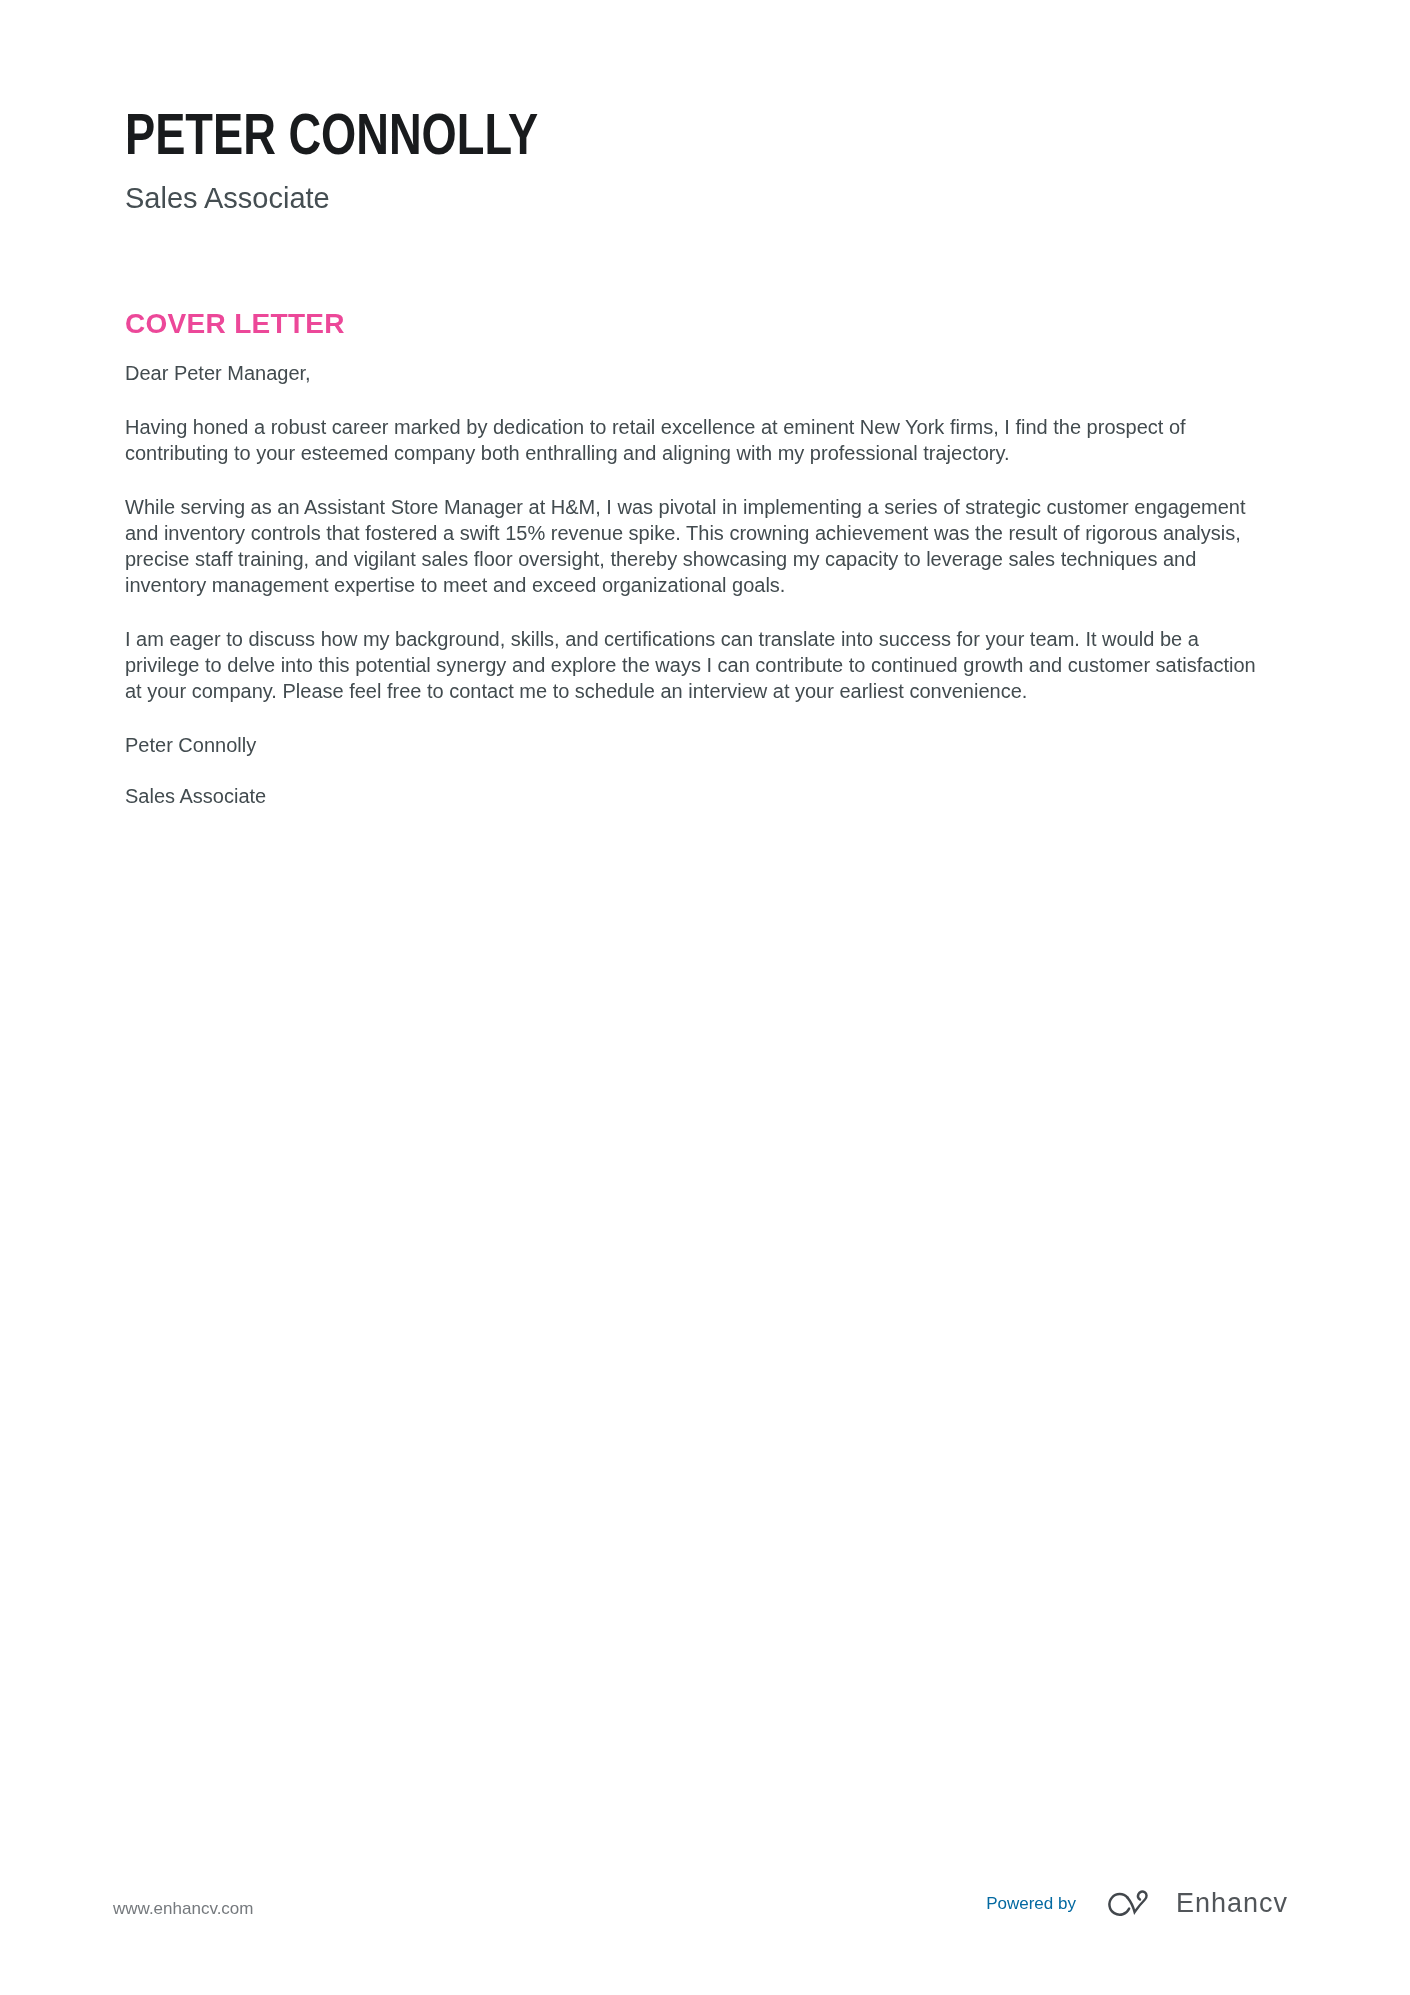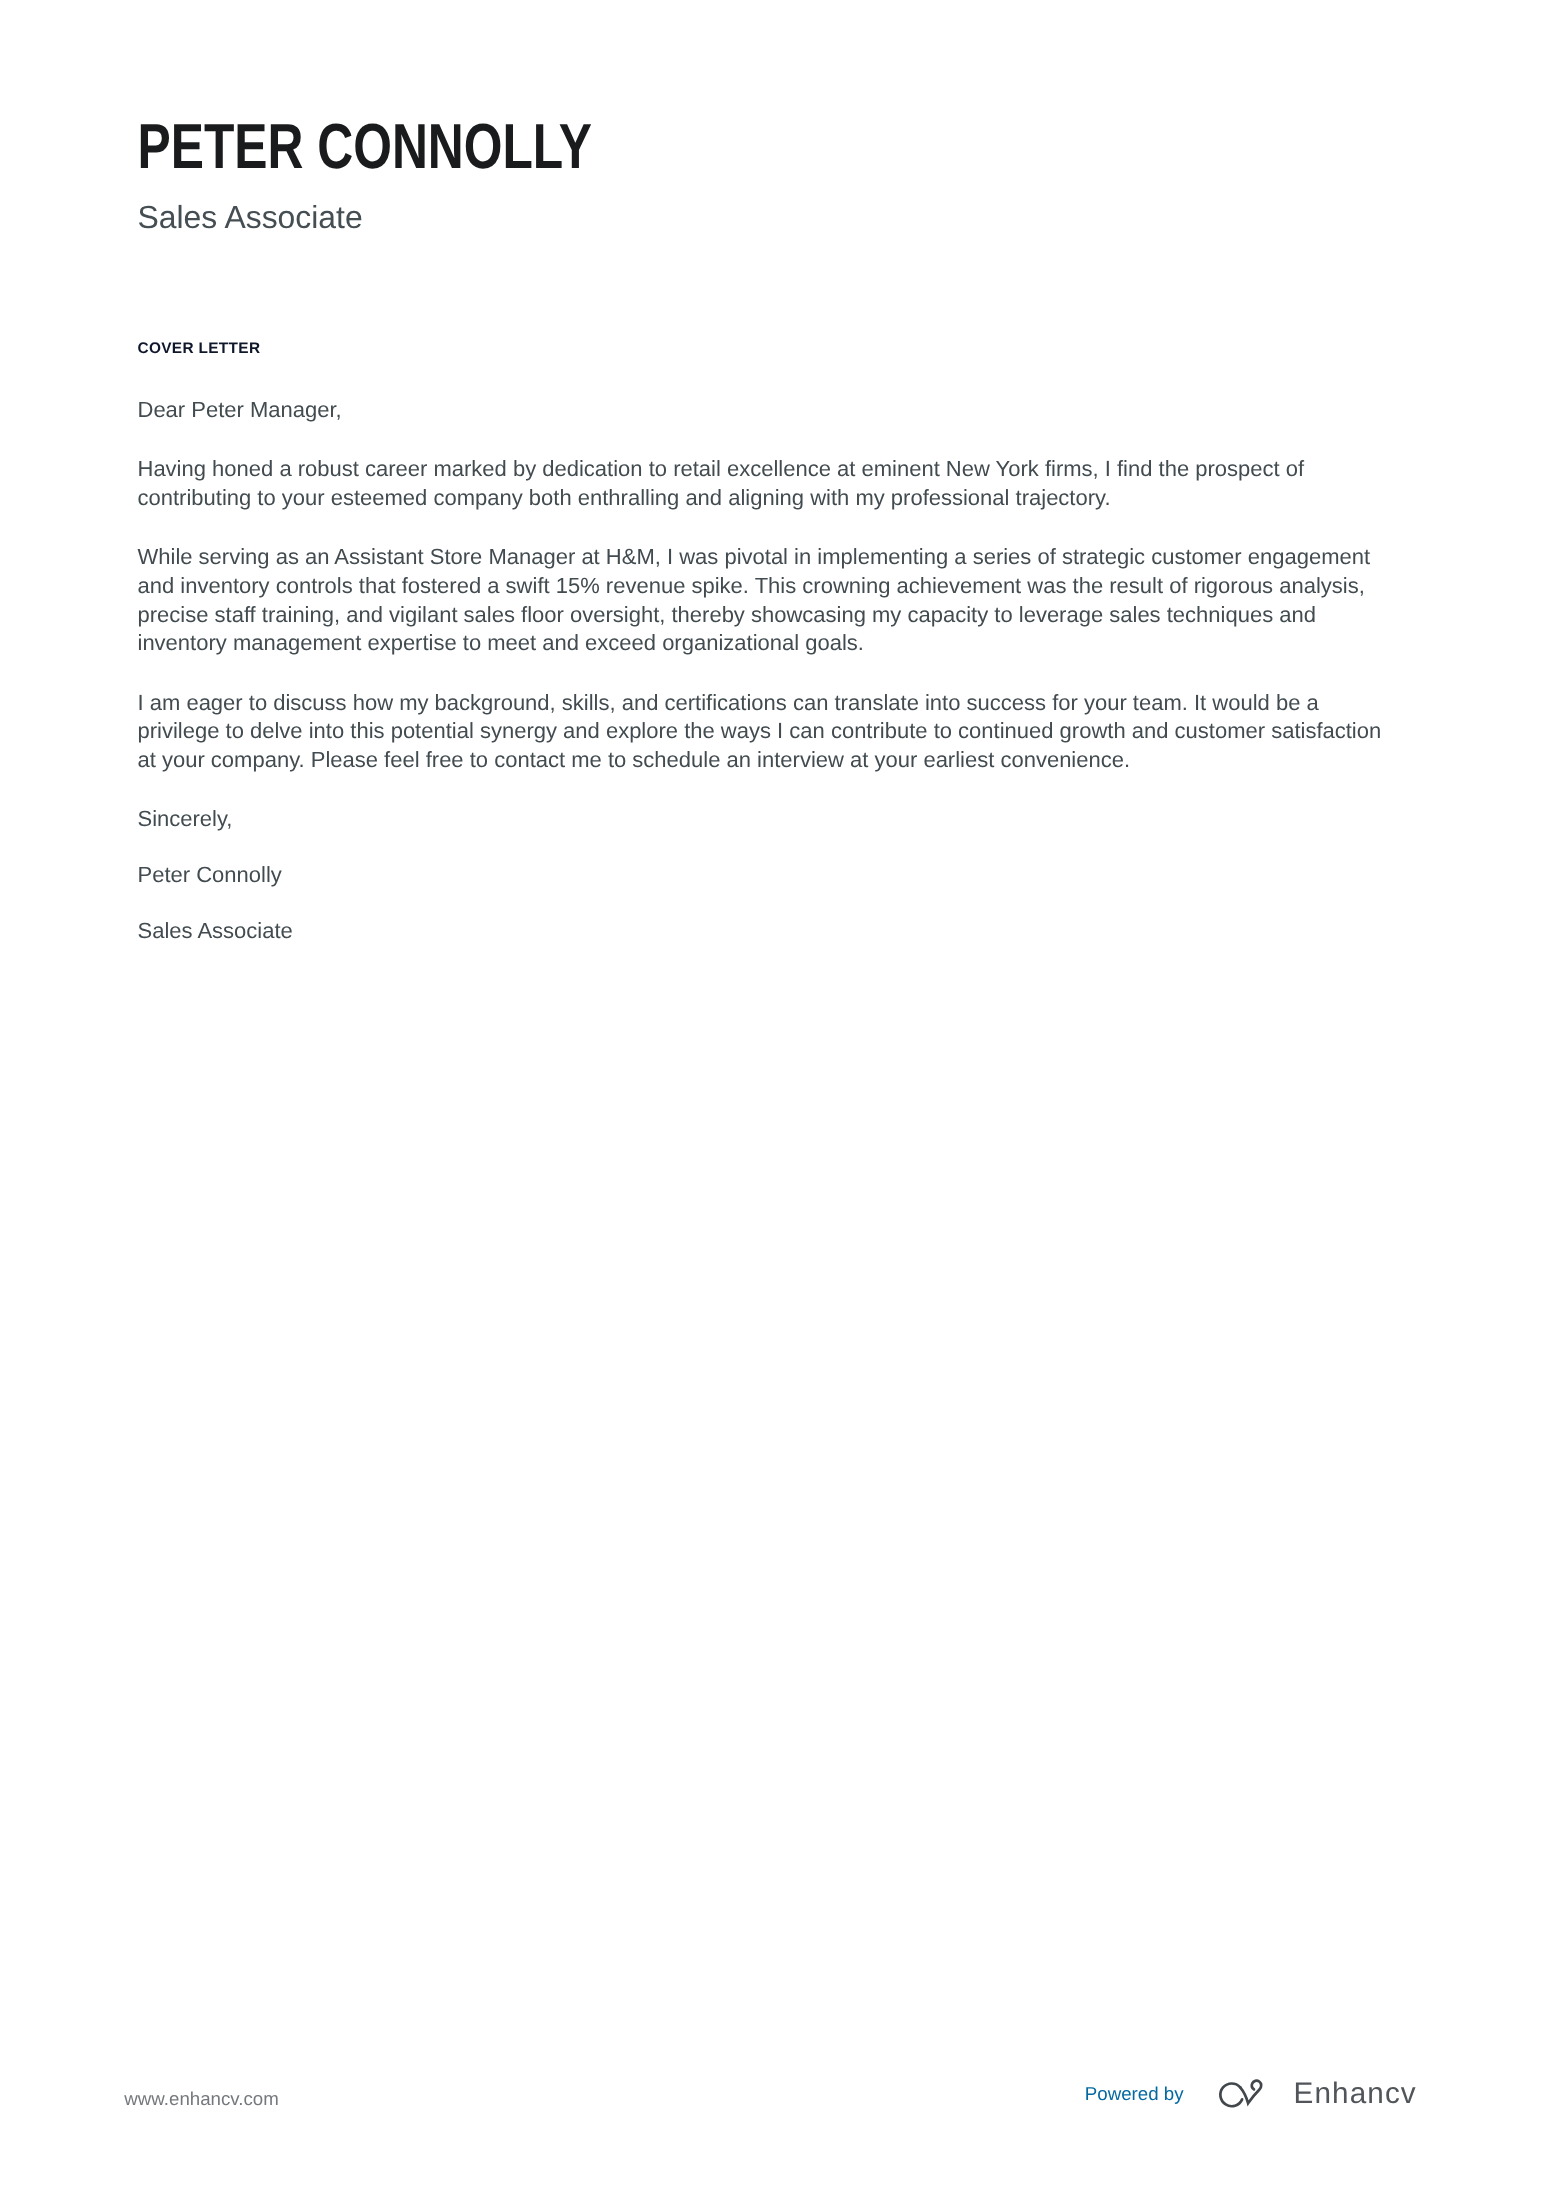--- a/index.html
+++ b/index.html
@@ -40,25 +40,25 @@
   .contact-row {
     margin-top: 9px;
     display: flex;
     align-items: baseline;
     gap: 19px;
     font-size: 19px;
     color: #2c3235;
   }
   .contact-item { white-space: nowrap; }
   .section-label {
-    margin: 92px 0 36px 0;
-    font-size: 14px;
+    margin: 92px 0 20px 0;
+    font-size: 28px;
     font-weight: 700;
     letter-spacing: 0.3px;
-    color: #0f172a;
+    color: #ec4899;
   }
   .letter p {
     margin: 0 0 28px 0;
     font-size: 20px;
     line-height: 26px;
     color: #424b4f;
     max-width: 1150px;
   }
   .signoff p { margin: 0 0 25px 0; }
   .footer {
@@ -114,21 +114,20 @@
 
     <p>Dear Peter Manager,</p>
 
     <p>Having honed a robust career marked by dedication to retail excellence at eminent New York firms, I find the prospect of contributing to your esteemed company both enthralling and aligning with my professional trajectory.</p>
 
     <p>While serving as an Assistant Store Manager at H&amp;M, I was pivotal in implementing a series of strategic customer engagement and inventory controls that fostered a swift 15% revenue spike. This crowning achievement was the result of rigorous analysis, precise staff training, and vigilant sales floor oversight, thereby showcasing my capacity to leverage sales techniques and inventory management expertise to meet and exceed organizational goals.</p>
 
     <p>I am eager to discuss how my background, skills, and certifications can translate into success for your team. It would be a privilege to delve into this potential synergy and explore the ways I can contribute to continued growth and customer satisfaction at your company. Please feel free to contact me to schedule an interview at your earliest convenience.</p>
 
     <div class="signoff">
-      <p>Sincerely,</p>
       <p>Peter Connolly</p>
       <p>Sales Associate</p>
     </div>
   </main>
 
   <footer class="footer">
     <a class="site-link">www.enhancv.com</a>
 
     <div class="powered">
       <span class="powered-label">Powered by</span>

